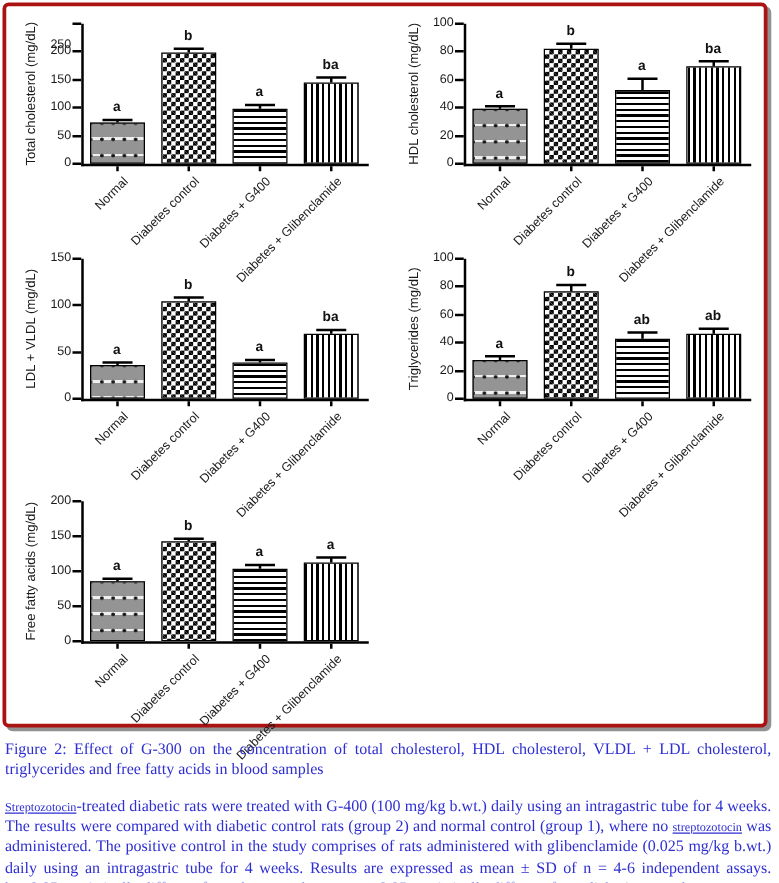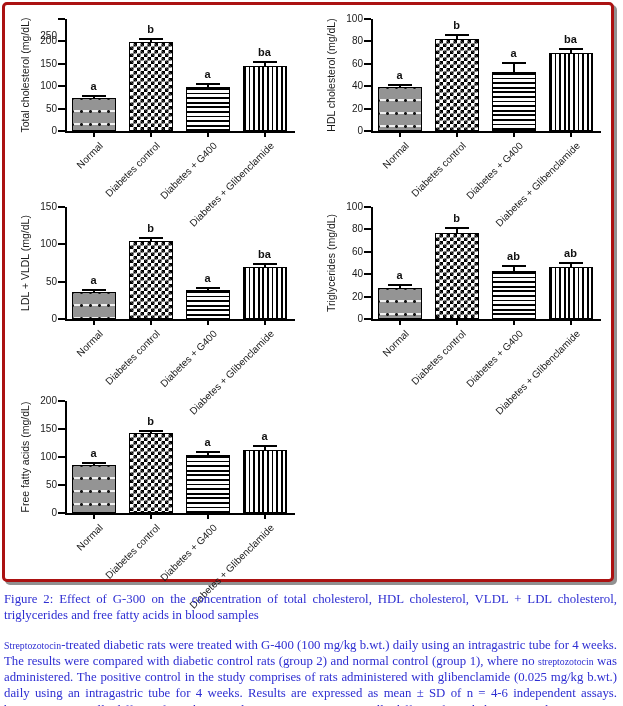--- a/index.html
+++ b/index.html
@@ -97,21 +97,21 @@
     left:4px; top:591px;
     width:613px;
     color:#2e2ed2;
     font-family:"Liberation Serif", serif;
     font-size:12.8px;
     line-height:1.27;
     text-align:justify;
   }
   .caption p{ margin:0; }
   .cap-title{ margin-bottom:13px !important; }
-  .cap-small{ font-size:9.8px; }
+  .cap-small{ font-size:9.8px;text-decoration:underline; }
 </style>
 </head>
 <body>
 
 <div class="figure-box" style="border-color: rgb(171, 18, 18);">
   <div class="chart-cell" id="chart-cell-0" style="left:4px;top:4px;">
       <div class="ylabel" style="left: 16px; top: 66px;">Total cholesterol (mg/dL)</div>
       <div class="plot" style="left: 56px; top: 10px; width: 228px; height: 112px;"></div>
       <div class="ytick-label" style="left: 10px; top: 116px;">0</div>
       <div class="ytick-mark" style="left: 49px; top: 121px; width: 7px; height: 2px;"></div>

